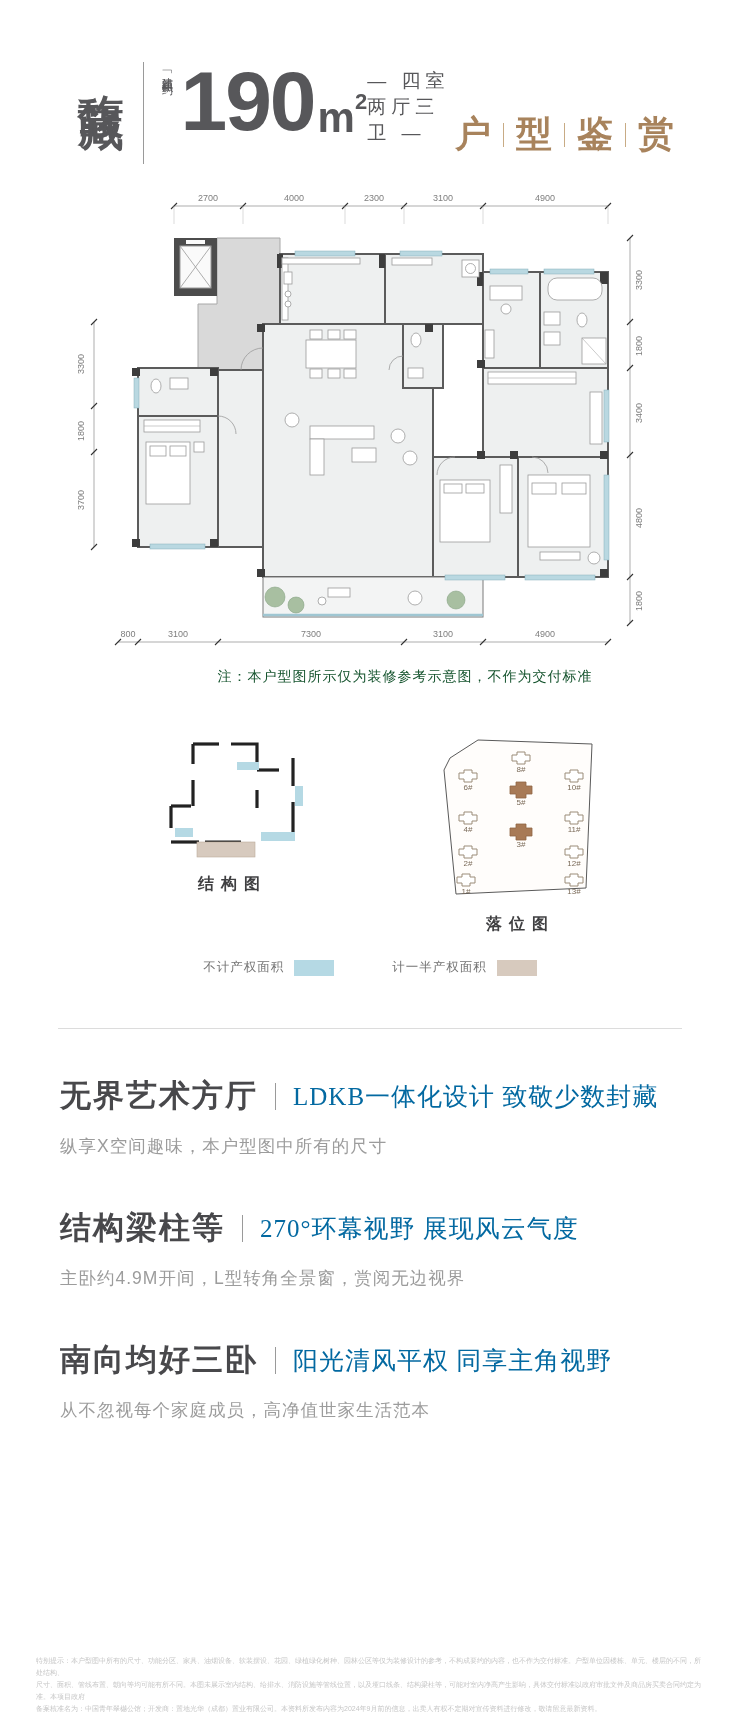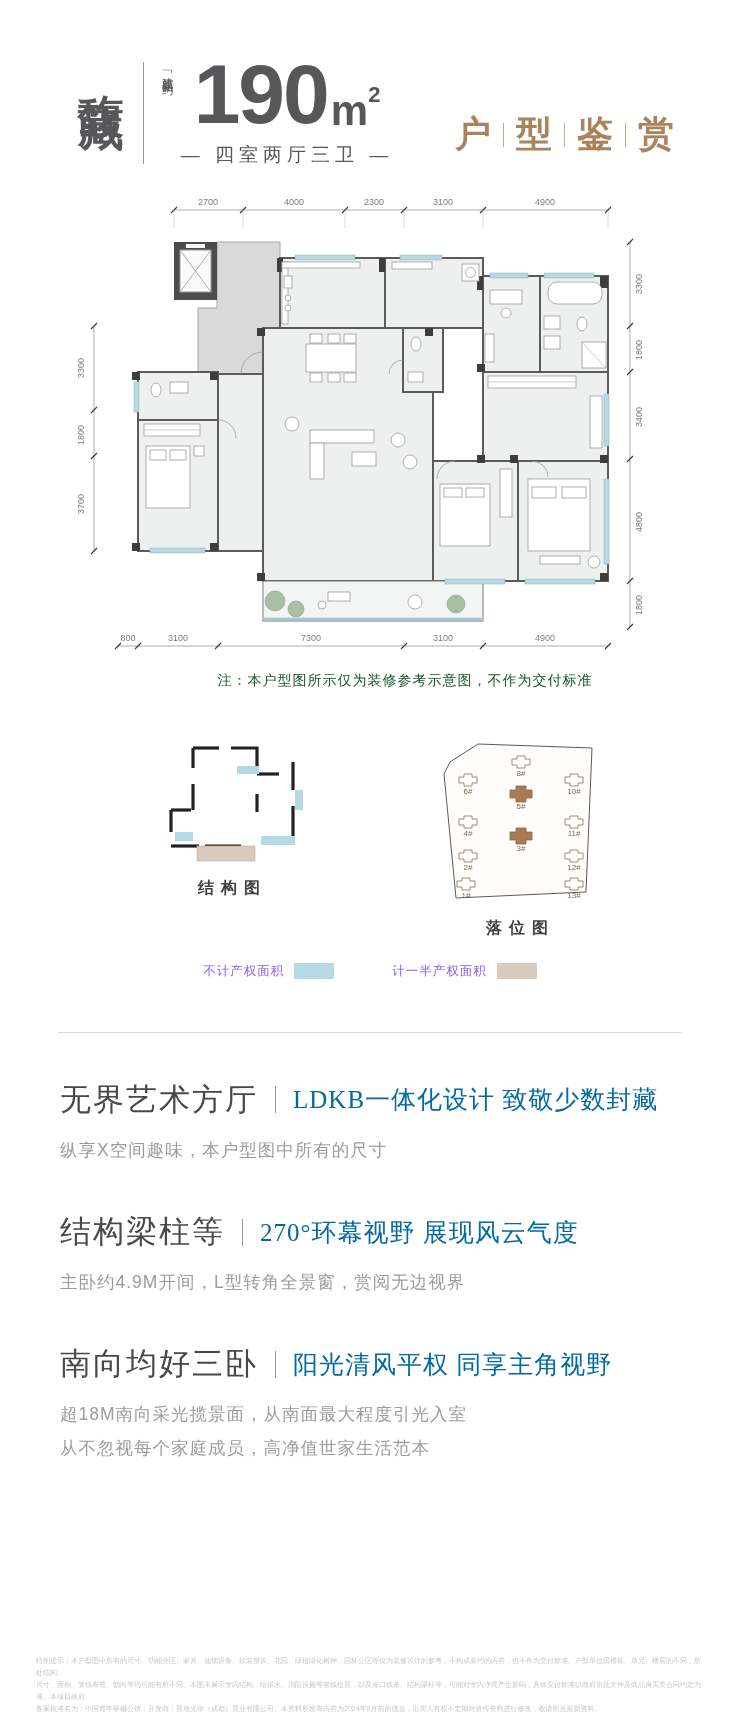--- a/index.html
+++ b/index.html
@@ -9,21 +9,21 @@
     font-family:"Liberation Sans","DejaVu Sans",sans-serif; color:#4c4c4f;
   }
 
   
   .hdr { display:flex; justify-content:space-between; align-items:flex-start; padding:58px 66px 0 76px; }
   .hdr-left { display:flex; align-items:flex-start; }
   .logo-vert { writing-mode:vertical-rl; font-family:"Liberation Serif","DejaVu Serif",serif;
     font-weight:700; font-size:46px; letter-spacing:10px; color:#57575a; line-height:1.06; }
   .hdr-vline { width:1px; height:102px; background:#9a9a9a; margin:4px 16px 0 18px; }
   .area-label { writing-mode:vertical-rl; font-size:11px; letter-spacing:2px; color:#57575a; margin:8px 6px 0 0; }
-  .area-main { display:flex; flex-direction:column; align-items:center;justify-content:flex-end; }
+  .area-main { display:flex; flex-direction:row; align-items:center;justify-content:flex-end; }
   .area-value-row { display:flex; align-items:flex-end; color:#57575a; }
   .area-num { font-size:84px; font-weight:700; line-height:0.88; letter-spacing:-2px; }
   .area-unit { font-size:42px; font-weight:700; line-height:1; margin-left:3px; }
   .area-sup { font-size:22px; font-weight:700; line-height:1; transform:translateY(-26px); }
   .layout-line { margin-top:10px; font-size:19px; letter-spacing:5px; color:#57575a; }
   .hdr-right { display:flex; align-items:center; margin-top:52px; }
   .hdr-right .tchar { font-family:"Liberation Serif","DejaVu Serif",serif; font-weight:700;
     font-size:36px; color:#a8835c; }
   .hdr-right .tsep { width:1px; height:24px; background:#c8ab85; margin:0 12px; }
 
@@ -42,32 +42,32 @@
   .hatch { fill:none; stroke:#a7a7a7; stroke-width:0.6; }
   .arc { fill:none; stroke:#9a9a9a; stroke-width:0.8; }
   .tree { fill:#a8bfa1; stroke:#87a383; stroke-width:0.6; }
 
   
   .diagrams { display:flex; justify-content:center; gap:105px; margin-top:44px; }
   .diag { display:flex; flex-direction:column; align-items:center; }
   .diag-label { margin-top:12px; font-size:16px; font-weight:700; color:#3f3f41; letter-spacing:7px; }
   .legend { display:flex; justify-content:center; gap:58px; margin-top:24px; }
   .leg-item { display:flex; align-items:center; }
-  .leg-text { font-size:12.5px; color:#8b5cf6; letter-spacing:1px; }
+  .leg-text { font-size:12.5px; color:#737373; letter-spacing:1px; }
   .swatch { width:40px; height:16px; margin-left:10px; }
   .swatch.blue { background:#b5d9e4; }
   .swatch.tan  { background:#d7cabe; }
 
   .divider { height:1px; background:#dcdcdc; margin:52px 58px 0 58px; }
 
   
   .features { padding:46px 60px 0 60px; }
   .feat { margin-bottom:44px; }
   .feat-head { display:flex; align-items:center; }
-  .feat-title { font-family:"Liberation Serif","DejaVu Serif",serif; font-weight:400;
+  .feat-title { font-family:"Liberation Serif","DejaVu Serif",serif; font-weight:700;
     font-size:31px; color:#48484b; letter-spacing:2px; }
   .feat-sep { width:1px; height:27px; background:#9a9a9a; margin:0 17px; }
   .feat-sub { font-family:"Liberation Serif","DejaVu Serif",serif; font-size:25px;
     color:#0369a1; letter-spacing:1px; }
   .feat-body { margin-top:12px; font-size:17.5px; color:#9c9c9c; line-height:1.95; letter-spacing:1px; }
 
   
   .footer { position:absolute; left:0; right:0; bottom:12px; padding:0 36px; }
   .footer p { font-size:7px; line-height:12px; color:#c6c6c6; }
 </style>
@@ -434,21 +434,20 @@
       </div>
     </div>
 
     <div class="feat">
       <div class="feat-head">
         <span class="feat-title">南向均好三卧</span>
         <span class="feat-sep"></span>
         <span class="feat-sub">阳光清风平权 同享主角视野</span>
       </div>
       <div class="feat-body">
-        <div>超18M南向采光揽景面，从南面最大程度引光入室</div>
         <div>从不忽视每个家庭成员，高净值世家生活范本</div>
       </div>
     </div>
 
   </section>
 
   <footer class="footer">
     <p>特别提示：本户型图中所有的尺寸、功能分区、家具、油烟设备、软装摆设、花园、绿植绿化树种、园林公区等仅为装修设计的参考，不构成要约的内容，也不作为交付标准。户型单位因楼栋、单元、楼层的不同，所处结构、</p>
     <p>尺寸、面积、管线布置、朝向等均可能有所不同。本图未展示室内结构、给排水、消防设施等管线位置，以及垭口线条、结构梁柱等，可能对室内净高产生影响，具体交付标准以政府审批文件及商品房买卖合同约定为准。本项目政府</p>
     <p>备案核准名为：中国青年翠樾公馆；开发商：置地光华（成都）置业有限公司。本资料所发布内容为2024年9月前的信息，出卖人有权不定期对宣传资料进行修改，敬请留意最新资料。</p>

